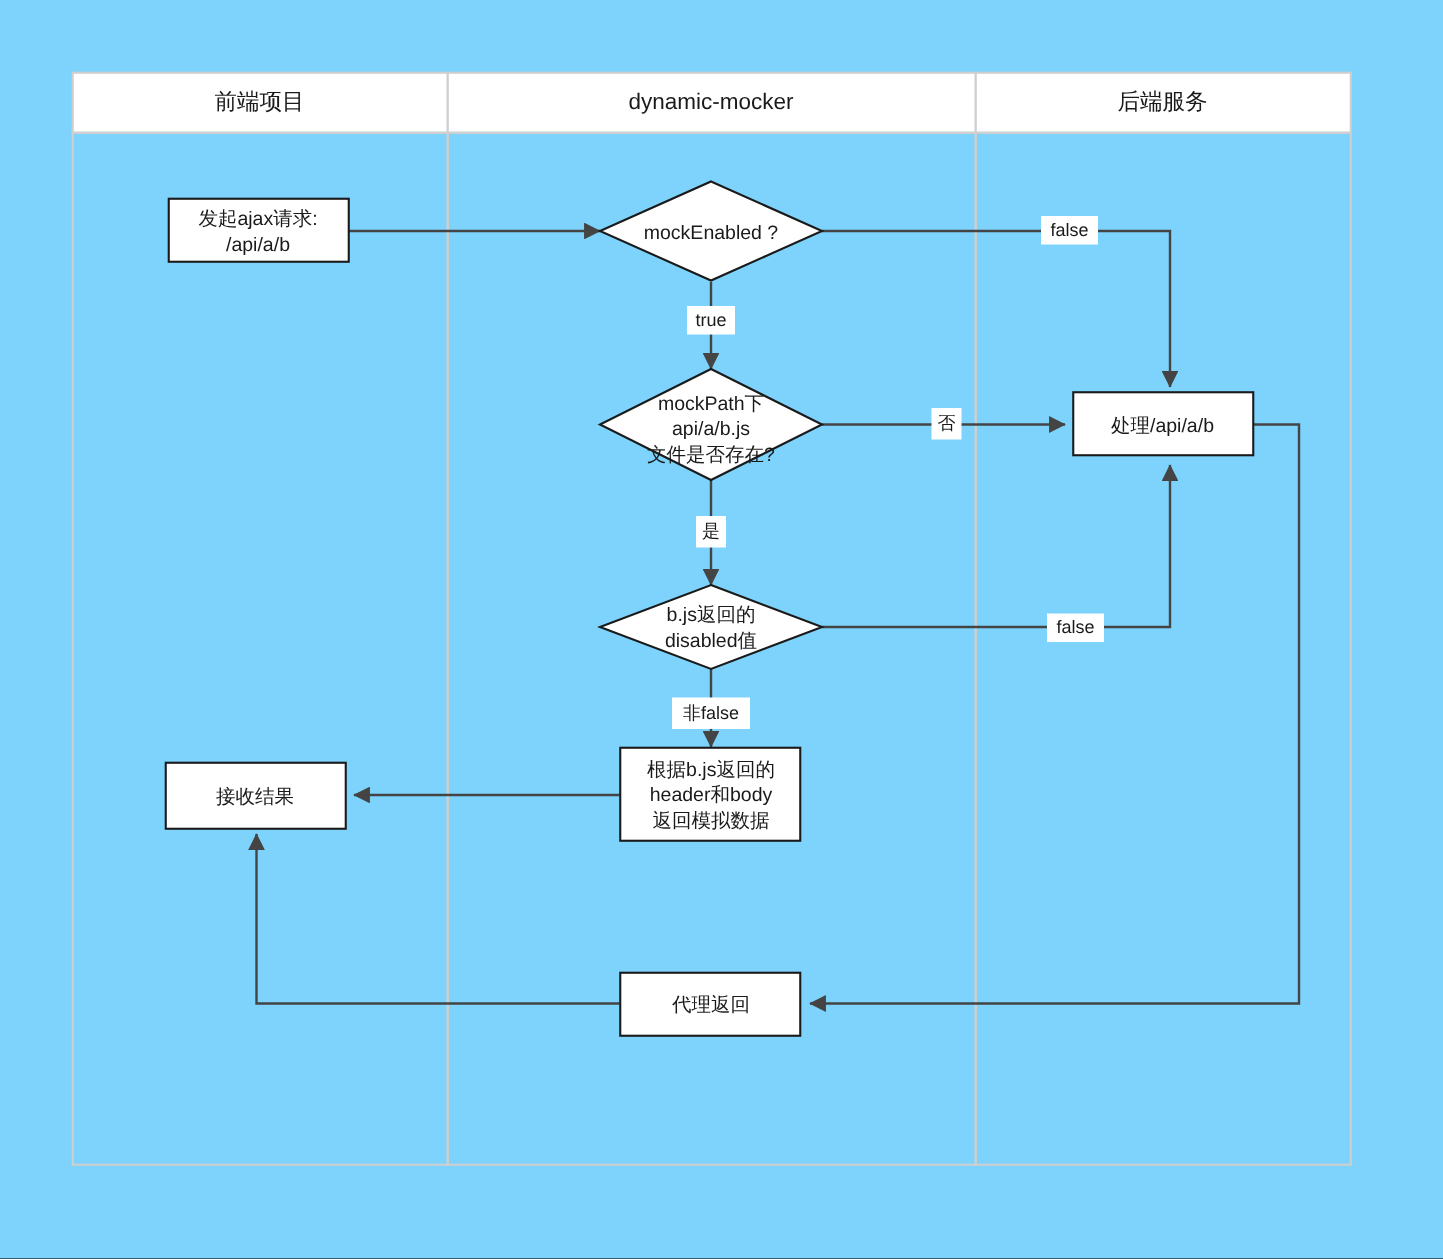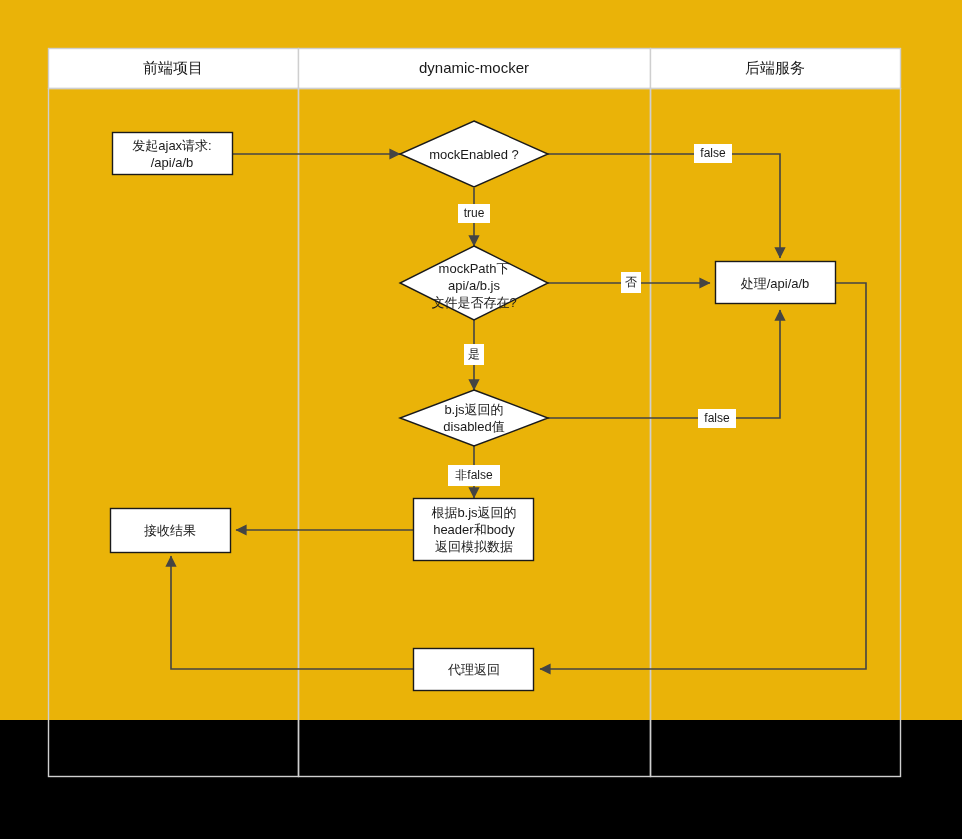--- a/index.html
+++ b/index.html
@@ -9,22 +9,22 @@
   }
   body {
     width: 962px;
     height: 839px;
     font-family: "Liberation Sans", "DejaVu Sans", sans-serif;
     overflow: hidden;
   }
   #canvas {
     position: relative;
     width: 962px;
-    height: 720px;
-    background: #eab308;
+    height: 839px;
+    background: #7dd3fc;
   }
   #diagram-svg {
     position: absolute;
     left: 0;
     top: 0;
     width: 962px;
     height: 839px;
   }
   .lane-title {
     font-size: 15px;

